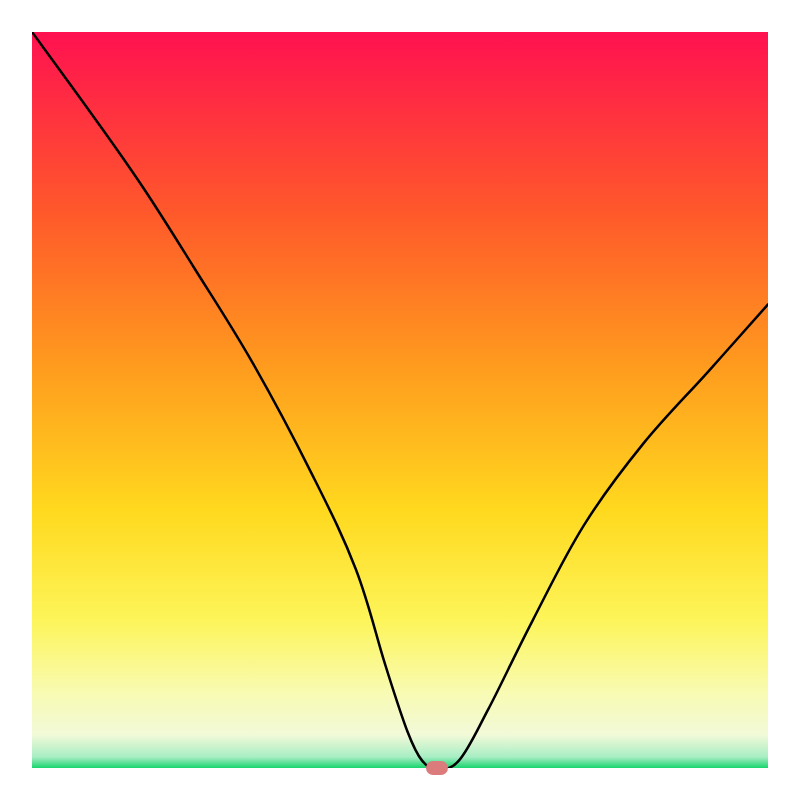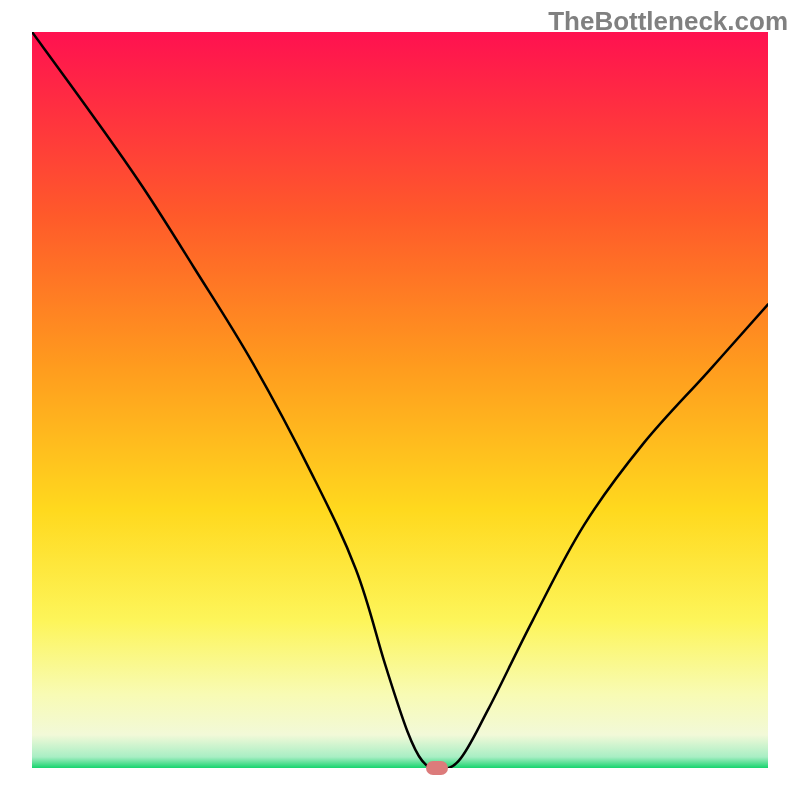--- a/index.html
+++ b/index.html
@@ -42,21 +42,20 @@
     background: #dc7b7b;
     border-radius: 7px;
     transform: translate(-50%, -50%);
     z-index: 5;
   }
 </style>
 </head>
 <body>
 
 <div class="chart-container">
-  <div class="watermark">TheBottleneck.com</div>
 
   <div class="plot-area">
     <svg id="chart-svg" width="736" height="736" viewBox="0 0 736 736">
       <defs>
         <linearGradient id="bg-grad" x1="0" y1="0" x2="0" y2="1">
             <stop offset="0%" stop-color="#ff1150"></stop>
             <stop offset="25%" stop-color="#ff5a2a"></stop>
             <stop offset="45%" stop-color="#ff9a1e"></stop>
             <stop offset="65%" stop-color="#ffd91e"></stop>
             <stop offset="80%" stop-color="#fdf55a"></stop>

